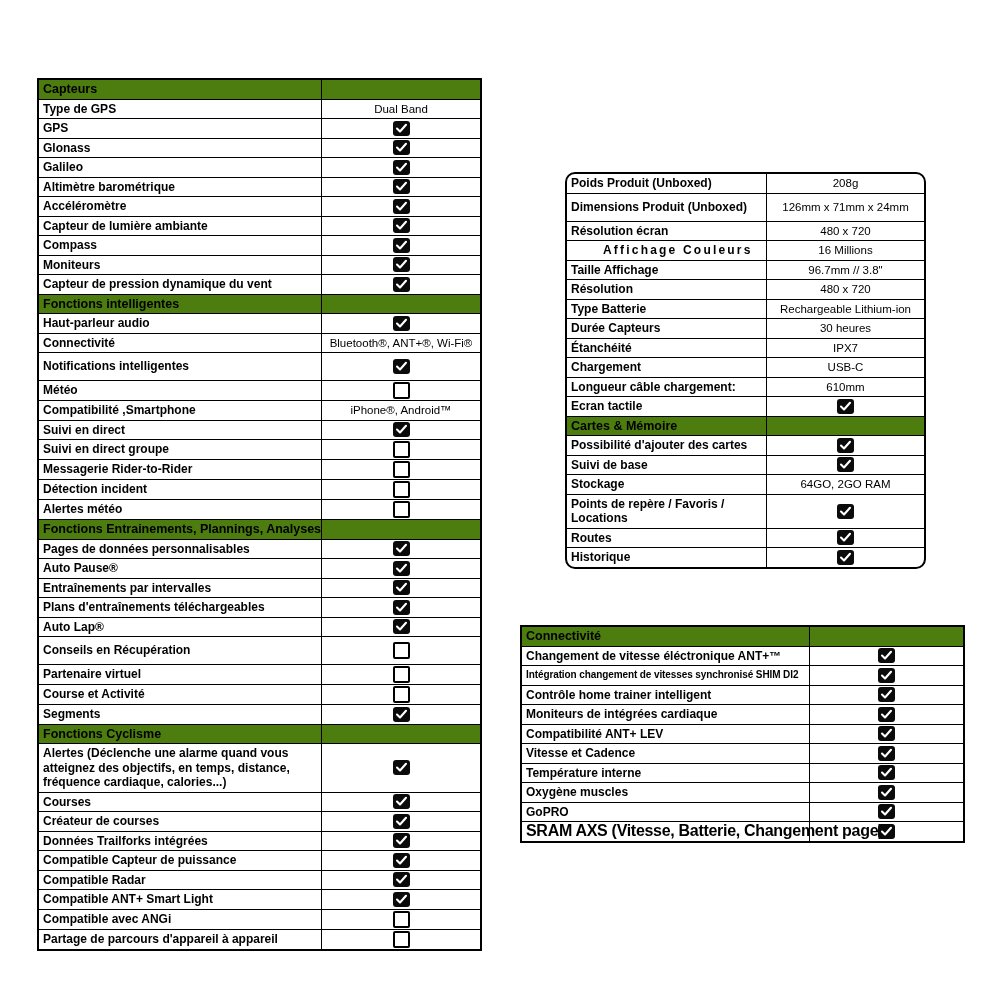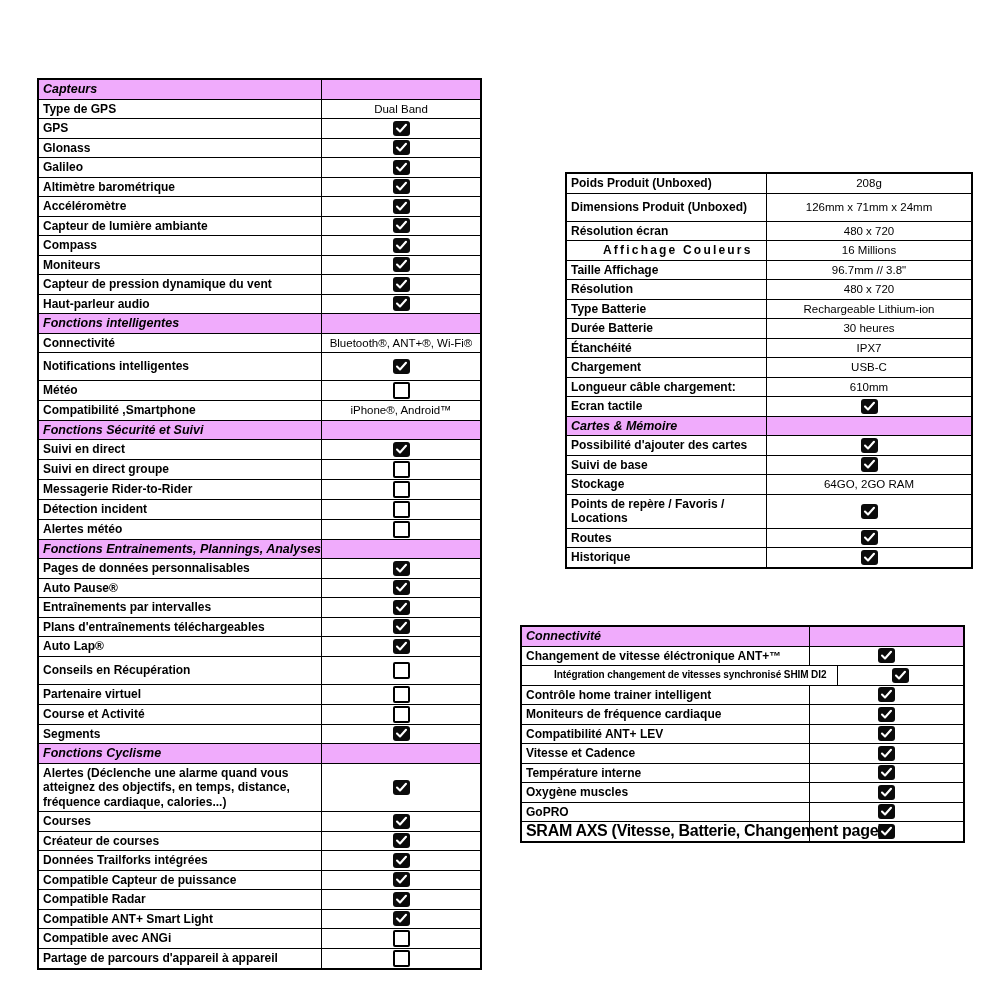--- a/index.html
+++ b/index.html
@@ -11,32 +11,32 @@
     position:absolute;border:2px solid #000;background:#fff;box-sizing:border-box;
   }
   .row{display:flex;align-items:stretch;box-sizing:border-box;}
   .row + .row{border-top:1px solid #000;}
   .cell{box-sizing:border-box;display:flex;align-items:center;min-height:18px;}
   .cell.label{
     font-weight:bold;font-size:12px;line-height:14.5px;padding:2px 3px 2px 4px;
     border-right:1px solid #000;flex:none;
   }
   .cell.value{flex:1;justify-content:center;font-size:11.5px;text-align:center;padding:1px 2px;}
-  .row.header{background:#f0abfc;font-style:italic;}
+  .row.header{background:#4d7c0f;}
   .row.header .cell.label{font-size:12.5px;white-space:nowrap;overflow:visible;}
   
   #capteurs-table{left:37px;top:78px;width:445px;}
   #capteurs-table .cell.label{width:283px;}
-  #product-table{left:565px;top:172px;width:408px;}
+  #product-table{left:565px;top:172px;width:361px;border-radius:10px;}
   #product-table .cell.label{width:200px;}
   #connect-table{left:520px;top:625px;width:445px;}
   #connect-table .cell.label{width:288px;}
   
   .row.v-tall .cell{min-height:27px;}
-  .row.v-small .cell.label{font-size:10px;letter-spacing:-0.1px;margin-left:28px;}
+  .row.v-small .cell.label{font-size:10px;letter-spacing:-0.1px;}
   .row.v-spaced .cell.label{letter-spacing:2.2px;padding-left:36px;}
   .row.v-tight .cell.label{font-size:16px;letter-spacing:-0.3px;white-space:nowrap;}
   
   .cb{display:inline-flex;align-items:center;justify-content:center;}
   .cb-checked{
     width:17px;height:15px;background:#0b0b0b;border-radius:3px;
   }
   .cb-checked svg{display:block;}
   .cb-unchecked{
     width:13px;height:13px;background:#fff;border:2.5px solid #000;border-radius:2px;
@@ -137,35 +137,35 @@
     <div class="row">
       <div class="cell label">Capteur de pression dynamique du vent</div>
       <div class="cell value">
         <span class="cb cb-checked">
           <svg width="13" height="11" viewBox="0 0 13 11">
             <path d="M2 5.5 L5 8.5 L11 1.8" stroke="#ffffff" stroke-width="2.1" fill="none" stroke-linecap="round" stroke-linejoin="round"></path>
           </svg>
         </span>
       </div>
     </div>
-    <div class="row">
-      <div class="cell label">Haut-parleur audio</div>
-      <div class="cell value">
-        <span class="cb cb-checked">
-          <svg width="13" height="11" viewBox="0 0 13 11">
-            <path d="M2 5.5 L5 8.5 L11 1.8" stroke="#ffffff" stroke-width="2.1" fill="none" stroke-linecap="round" stroke-linejoin="round"></path>
-          </svg>
-        </span>
-      </div>
-    </div>
     <div class="row header">
       <div class="cell label">Fonctions intelligentes</div>
       <div class="cell value"></div>
     </div>
     <div class="row">
+      <div class="cell label">Haut-parleur audio</div>
+      <div class="cell value">
+        <span class="cb cb-checked">
+          <svg width="13" height="11" viewBox="0 0 13 11">
+            <path d="M2 5.5 L5 8.5 L11 1.8" stroke="#ffffff" stroke-width="2.1" fill="none" stroke-linecap="round" stroke-linejoin="round"></path>
+          </svg>
+        </span>
+      </div>
+    </div>
+    <div class="row">
       <div class="cell label">Connectivité</div>
       <div class="cell value">Bluetooth®, ANT+®, Wi-Fi®</div>
     </div>
     <div class="row v-tall">
       <div class="cell label">Notifications intelligentes</div>
       <div class="cell value">
         <span class="cb cb-checked">
           <svg width="13" height="11" viewBox="0 0 13 11">
             <path d="M2 5.5 L5 8.5 L11 1.8" stroke="#ffffff" stroke-width="2.1" fill="none" stroke-linecap="round" stroke-linejoin="round"></path>
           </svg>
@@ -174,24 +174,20 @@
     </div>
     <div class="row">
       <div class="cell label">Météo</div>
       <div class="cell value">
         <span class="cb cb-unchecked"></span>
       </div>
     </div>
     <div class="row">
       <div class="cell label">Compatibilité ,Smartphone</div>
       <div class="cell value">iPhone®, Android™</div>
-    </div>
-    <div class="row header">
-      <div class="cell label">Fonctions Sécurité et Suivi</div>
-      <div class="cell value"></div>
     </div>
     <div class="row">
       <div class="cell label">Suivi en direct</div>
       <div class="cell value">
         <span class="cb cb-checked">
           <svg width="13" height="11" viewBox="0 0 13 11">
             <path d="M2 5.5 L5 8.5 L11 1.8" stroke="#ffffff" stroke-width="2.1" fill="none" stroke-linecap="round" stroke-linejoin="round"></path>
           </svg>
         </span>
       </div>
@@ -412,21 +408,21 @@
     </div>
     <div class="row">
       <div class="cell label">Résolution</div>
       <div class="cell value">480 x 720</div>
     </div>
     <div class="row">
       <div class="cell label">Type Batterie</div>
       <div class="cell value">Rechargeable Lithium-ion</div>
     </div>
     <div class="row">
-      <div class="cell label">Durée Batterie</div>
+      <div class="cell label">Durée Capteurs</div>
       <div class="cell value">30 heures</div>
     </div>
     <div class="row">
       <div class="cell label">Étanchéité</div>
       <div class="cell value">IPX7</div>
     </div>
     <div class="row">
       <div class="cell label">Chargement</div>
       <div class="cell value">USB-C</div>
     </div>
@@ -532,21 +528,21 @@
       <div class="cell label">Contrôle home trainer intelligent</div>
       <div class="cell value">
         <span class="cb cb-checked">
           <svg width="13" height="11" viewBox="0 0 13 11">
             <path d="M2 5.5 L5 8.5 L11 1.8" stroke="#ffffff" stroke-width="2.1" fill="none" stroke-linecap="round" stroke-linejoin="round"></path>
           </svg>
         </span>
       </div>
     </div>
     <div class="row">
-      <div class="cell label">Moniteurs de fréquence cardiaque</div>
+      <div class="cell label">Moniteurs de intégrées cardiaque</div>
       <div class="cell value">
         <span class="cb cb-checked">
           <svg width="13" height="11" viewBox="0 0 13 11">
             <path d="M2 5.5 L5 8.5 L11 1.8" stroke="#ffffff" stroke-width="2.1" fill="none" stroke-linecap="round" stroke-linejoin="round"></path>
           </svg>
         </span>
       </div>
     </div>
     <div class="row">
       <div class="cell label">Compatibilité ANT+ LEV</div>

